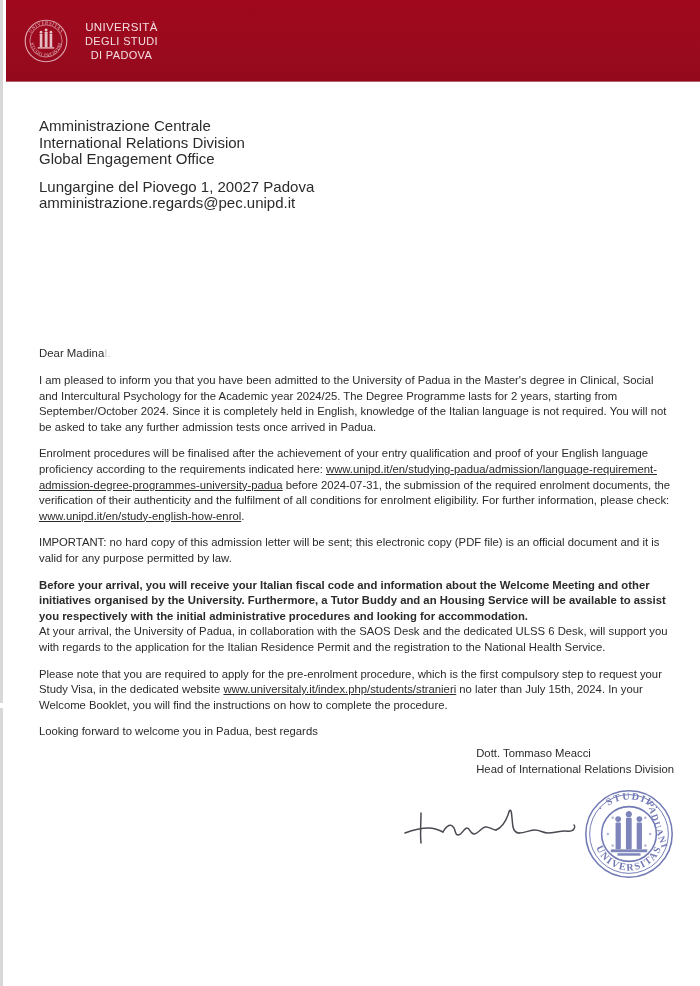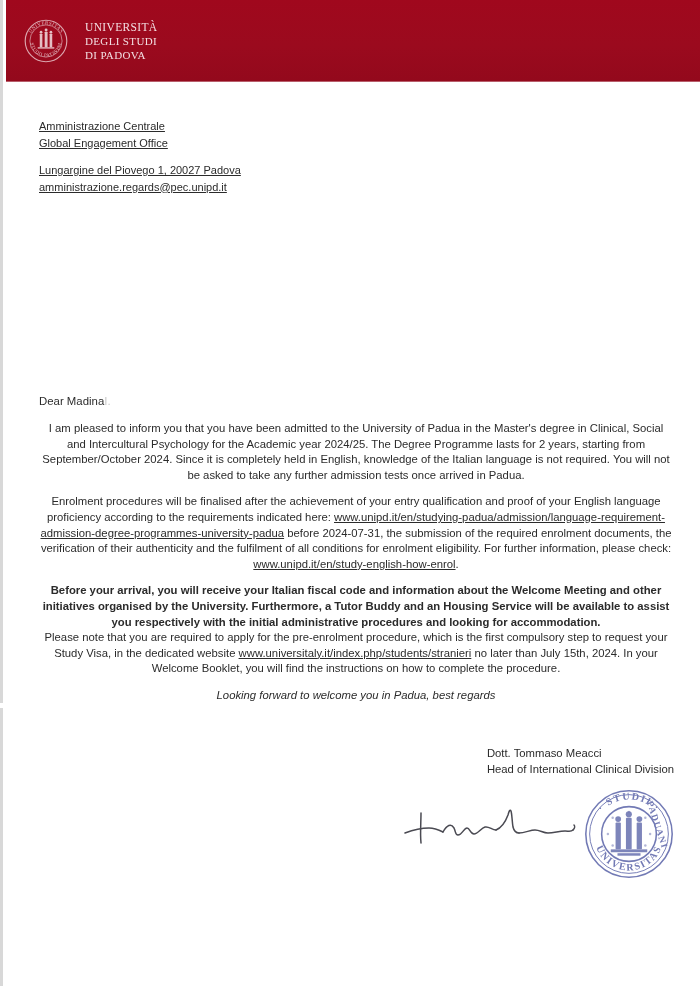--- a/index.html
+++ b/index.html
@@ -60,92 +60,89 @@
   }
   .seal-mark {
     width: 52px;
     height: 52px;
     flex: 0 0 52px;
   }
   .wordmark {
     display: block;
     color: #f3dee2;
     line-height: 1.28;
-    font-family: Liberation Serif, serif;
+    font-family: Liberation Sans, sans-serif;
     font-size: 11px;
     letter-spacing: .35px;
     text-transform: uppercase;
+    text-align: center;
   }
   .wordmark span {
     display: block;
     white-space: nowrap;
   }
   .wordmark .lead {
     font-size: 11.5px;
   }
 
   
   .letter {
     position: absolute;
     left: 36px;
     top: 118px;
     width: 634px;
   }
 
   .addr-block {
-    font-size: 11px;
+    font-size: 15px;
     line-height: 16.5px;
     color: #2b2b2b;
-    text-decoration: underline;
   }
   .addr-block .gap {
     height: 11px;
   }
   .addr-block div { white-space: nowrap; }
 
   .salutation {
     position: absolute;
     left: 0;
     top: 229px;
     font-size: 11.4px;
     color: #2b2b2b;
     white-space: nowrap;
-    margin-top: 48px;
   }
   .salutation .faded {
     color: #c9c9c9;
   }
 
   .body-copy {
     position: absolute;
     left: 0;
     top: 255px;
     width: 634px;
     font-size: 11.3px;
     line-height: 15.6px;
     color: #2b2b2b;
-    text-align: center;
-    margin-top: 48px;
+    text-align: left;
   }
   .body-copy p {
     margin: 0 0 11px 0;
   }
   .body-copy p.tight {
     margin-bottom: 0;
     font-weight: bold;
   }
   .body-copy a {
     color: #2b2b2b;
     text-decoration: underline;
     text-underline-offset: 1px;
   }
 
   .closing {
     margin-top: 12px;
-    font-style: italic;
   }
 
   
   .signoff {
     position: absolute;
     right: 0;
     top: 745px;
     text-align: left;
     font-size: 11.3px;
     line-height: 16px;
@@ -205,49 +202,52 @@
         <span>degli Studi</span>
         <span>di Padova</span>
       </span>
     </div>
   </div>
 
   <div class="letter">
 
     <div class="addr-block">
       <div>Amministrazione Centrale</div>
+      <div>International Relations Division</div>
       <div>Global Engagement Office</div>
       <div class="gap"></div>
       <div>Lungargine del Piovego 1, 20027 Padova</div>
       <div>amministrazione.regards@pec.unipd.it</div>
     </div>
 
     <div class="salutation">
       <span>Dear Madina</span><span class="faded">I.</span>
     </div>
 
     <div class="body-copy">
 
       <p>I am pleased to inform you that you have been admitted to the University of Padua in the Master's degree in Clinical, Social and Intercultural Psychology for the Academic year 2024/25. The Degree Programme lasts for 2 years, starting from September/October 2024. Since it is completely held in English, knowledge of the Italian language is not required. You will not be asked to take any further admission tests once arrived in Padua.</p>
 
       <p><span>Enrolment procedures will be finalised after the achievement of your entry qualification and proof of your English language proficiency according to the requirements indicated here: </span><a href="#">www.unipd.it/en/studying-padua/admission/language-requirement-admission-degree-programmes-university-padua</a><span> before 2024-07-31, the submission of the required enrolment documents, the verification of their authenticity and the fulfilment of all conditions for enrolment eligibility. For further information, please check: </span><a href="#">www.unipd.it/en/study-english-how-enrol</a><span>.</span></p>
 
+      <p>IMPORTANT: no hard copy of this admission letter will be sent; this electronic copy (PDF file) is an official document and it is valid for any purpose permitted by law.</p>
 
       <p class="tight">Before your arrival, you will receive your Italian fiscal code and information about the Welcome Meeting and other initiatives organised by the University. Furthermore, a Tutor Buddy and an Housing Service will be available to assist you respectively with the initial administrative procedures and looking for accommodation.</p>
 
+      <p>At your arrival, the University of Padua, in collaboration with the SAOS Desk and the dedicated ULSS 6 Desk, will support you with regards to the application for the Italian Residence Permit and the registration to the National Health Service.</p>
 
       <p><span>Please note that you are required to apply for the pre-enrolment procedure, which is the first compulsory step to request your Study Visa, in the dedicated website </span><a href="#">www.universitaly.it/index.php/students/stranieri</a><span> no later than July 15th, 2024. In your Welcome Booklet, you will find the instructions on how to complete the procedure.</span></p>
 
       <p class="closing">Looking forward to welcome you in Padua, best regards</p>
     </div>
   </div>
 
   <div class="signoff" style="right:26px;">
     <div>Dott. Tommaso Meacci</div>
-    <div>Head of International Clinical Division</div>
+    <div>Head of International Relations Division</div>
   </div>
 
   <svg class="signature-ink" viewBox="0 0 184 62">
     <g fill="none" stroke="#4a4a52" stroke-width="1.5" stroke-linecap="round" stroke-linejoin="round">
       <path d="M6,36 C14,33 22,31 30,31 C36,31 40,33 44,35"></path>
       <path d="M22,16 C22,26 21,36 22,46"></path>
       <path d="M44,35 C48,28 52,26 55,31 C57,35 56,38 59,38 C63,38 65,31 68,31 C71,31 71,37 75,37 C79,37 82,31 86,30 C90,29 93,33 97,33"></path>
       <path d="M97,33 C102,31 106,26 109,18 C110,14 111,12 112,14 C113,17 113,24 114,30 C115,34 117,36 120,36"></path>
       <path d="M120,36 C126,36 131,33 136,33 C141,33 144,36 149,36 C155,36 160,34 166,34 C170,34 172,35 174,33"></path>
       <path d="M174,33 C176,31 176,29 175,28"></path>

